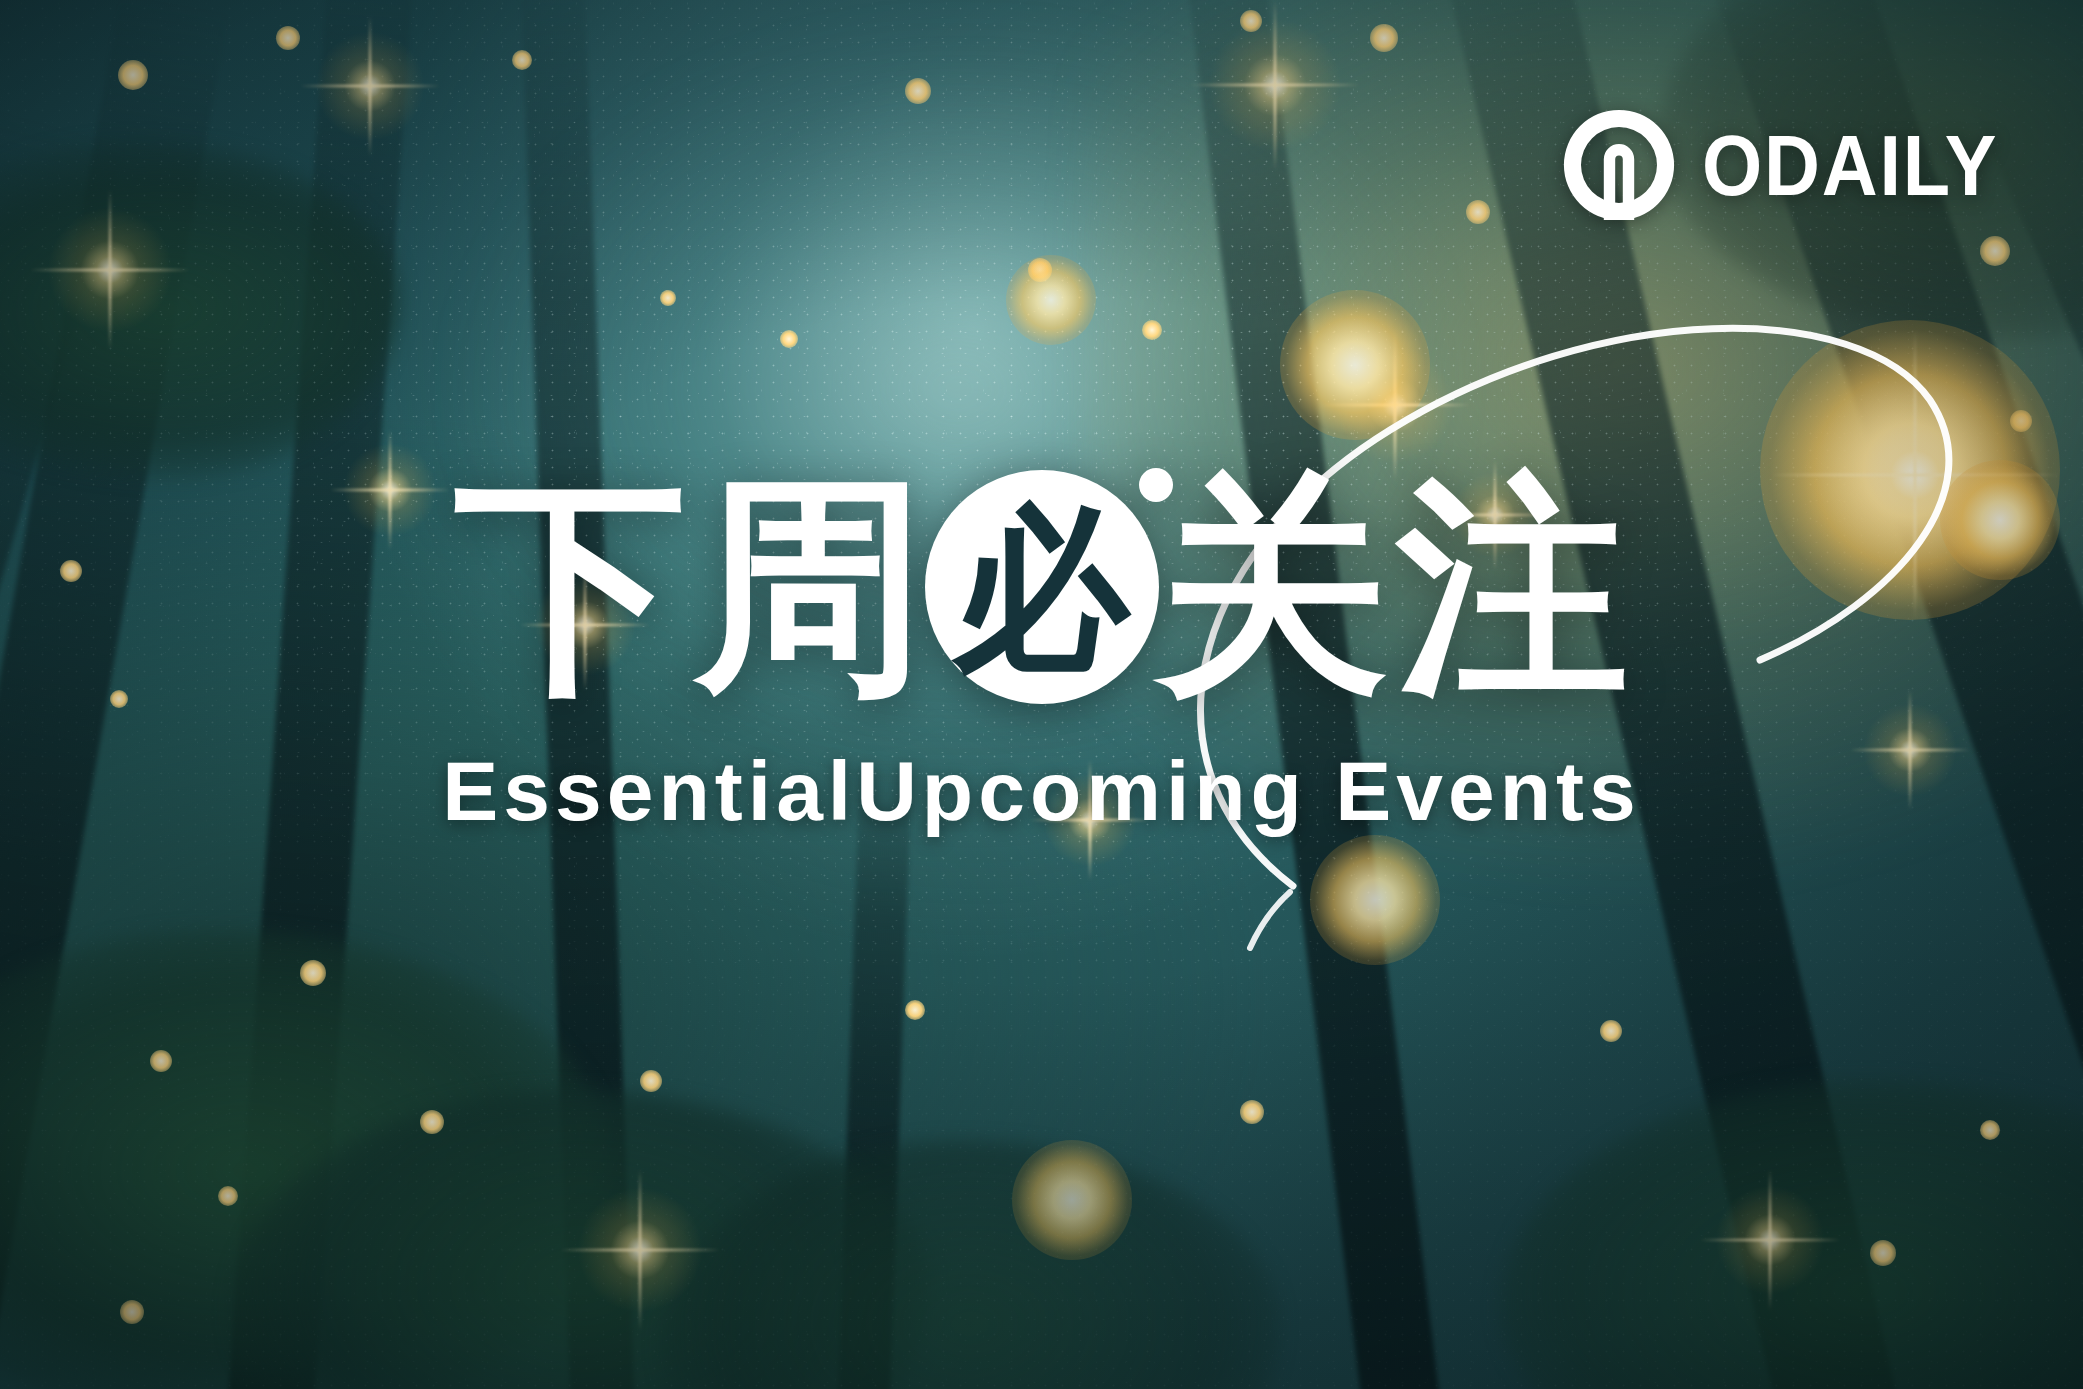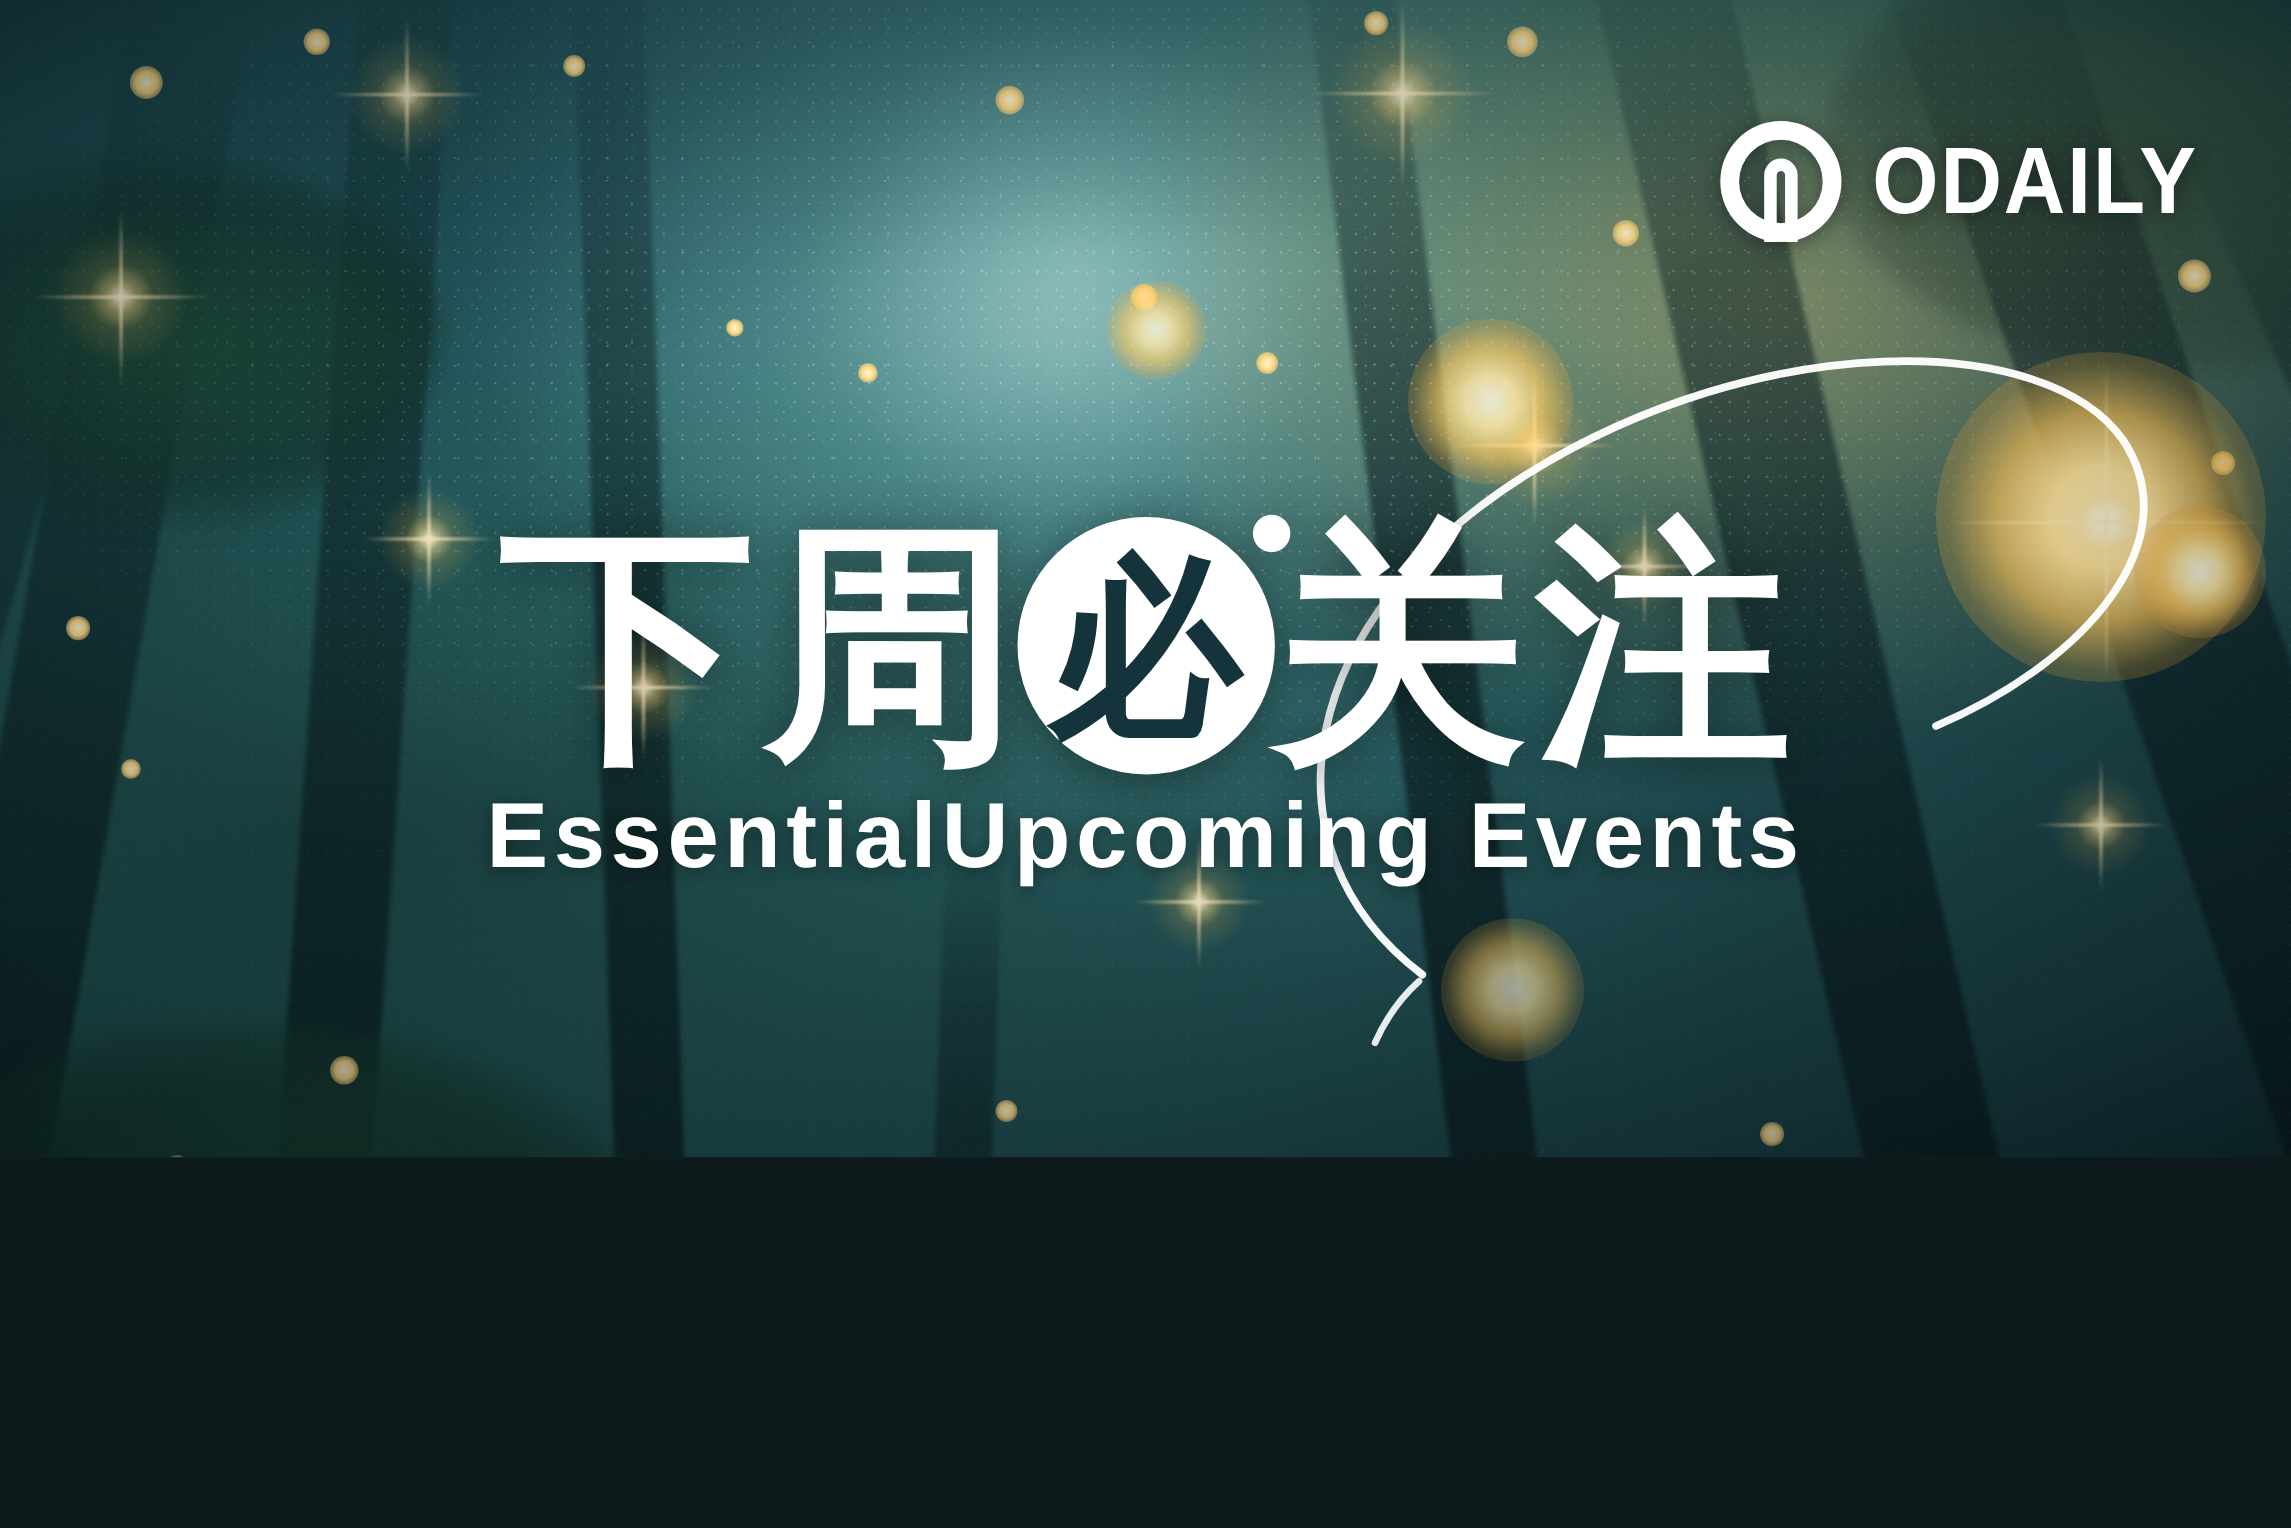--- a/index.html
+++ b/index.html
@@ -1,20 +1,20 @@
 <!DOCTYPE html>
 <html><head>
 <meta charset="utf-8">
 <style>
   html,body{margin:0;padding:0;background:#0d1a1c;}
   *{box-sizing:border-box;}
 
   .stage{
     position:relative;
-    width:2083px;height:1052px;
+    width:2083px;height:1389px;
     overflow:hidden;
     font-family:"Liberation Sans", sans-serif;
     background:#b91c1c;
   }
 
   
   .bg{position:absolute;inset:0;overflow:hidden;}
 
   .sky{
     position:absolute;inset:-5%;
@@ -139,21 +139,21 @@
     font-family:"Liberation Sans", sans-serif;
     font-size:176px;font-weight:700;line-height:1;
     display:block;margin-top:4px;
   }
   .badge-dot{
     position:absolute;width:34px;height:34px;border-radius:50%;
     background:#ffffff;right:-14px;top:-2px;
   }
 
   .en-sub{
-    margin-top:13px;
+    margin-top:45px;
     color:#ffffff;
     font-family:"Liberation Sans", sans-serif;
     font-size:84px;font-weight:700;
     letter-spacing:5px;
     line-height:1;
     white-space:nowrap;
     text-shadow:0 4px 16px rgba(0,0,0,.40);
   }
 </style>
 </head>

